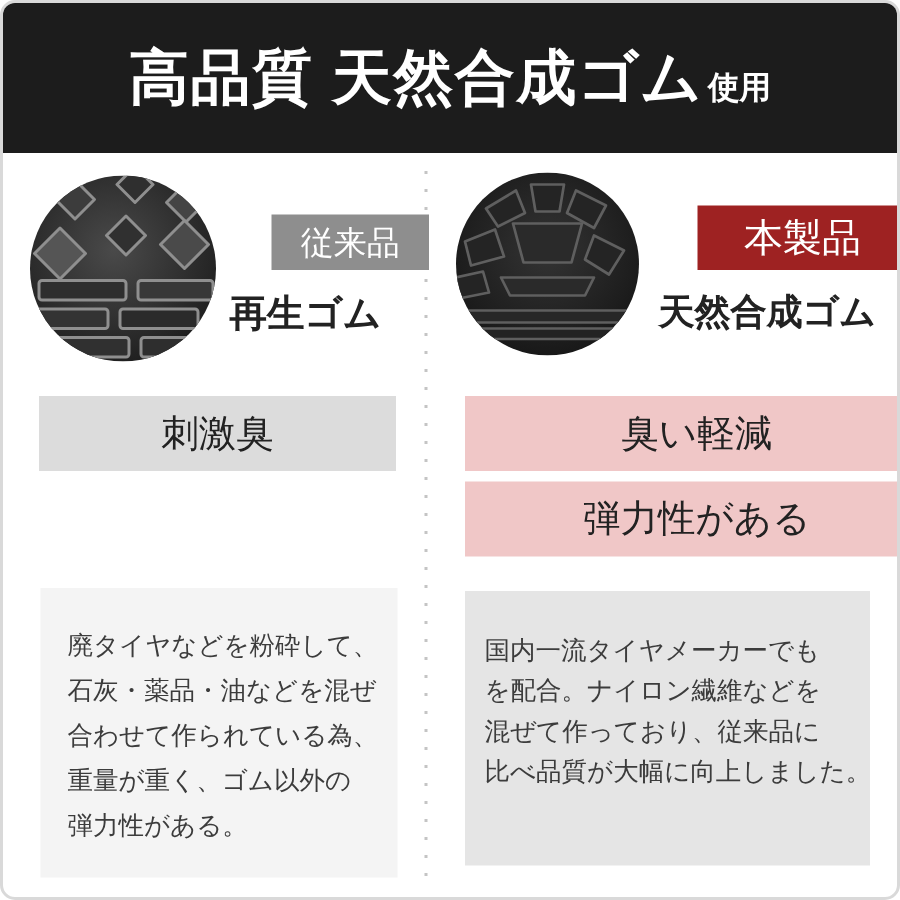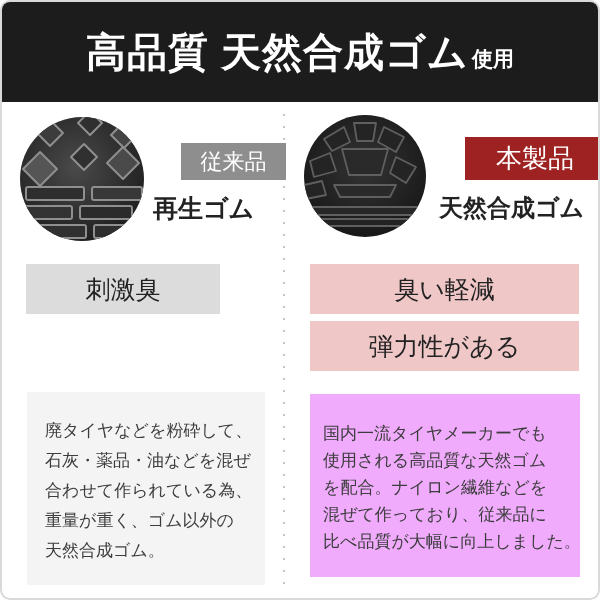--- a/index.html
+++ b/index.html
@@ -27,28 +27,28 @@
   
   .badge{position:absolute;color:#fff;text-align:center;white-space:nowrap;margin-left:26px;}
   .badge.gray{left:153px;top:141px;width:105px;height:37px;line-height:37px;font-size:22px;background:#8e8e8e;}
   .badge.red{left:437px;top:135px;width:140px;height:43px;line-height:43px;font-size:26px;background:#9e2222;}
   
   .material{position:absolute;font-weight:bold;color:#222;white-space:nowrap;text-align:center;}
   .material.lc{left:151px;top:190px;font-size:25px;}
   .material.rc{left:437px;top:190px;font-size:24px;}
   
   .feature{position:absolute;height:50px;line-height:50px;text-align:center;font-size:25px;color:#222;white-space:nowrap;}
-  .feature.l{left:24px;width:194px;background:#dcdcdc;}
-  .feature.r{left:308px;width:269px;background:#f0c7c7;}
+  .feature.l{left:24px;width:238px;background:#dcdcdc;}
+  .feature.r{left:308px;width:269px;background:#f0c7c7;padding-left:20px;}
   .row1{top:262px;}
   .row2{top:319px;}
   
   .desc{position:absolute;box-sizing:border-box;color:#3c3c3c;}
   .desc.l{left:25px;top:390px;width:238px;height:193px;background:#f4f4f4;padding:24px 0 0 18px;font-size:17px;line-height:30px;}
-  .desc.r{left:308px;top:392px;width:270px;height:183px;background:#f0abfc;padding:26px 0 0 13px;font-size:17px;line-height:27px;}
+  .desc.r{left:308px;top:392px;width:270px;height:183px;background:#e5e5e5;padding:26px 0 0 13px;font-size:17px;line-height:27px;}
   .desc .line{white-space:nowrap;}
 </style>
 </head>
 <body>
 
 <div class="frame">
 
   <div class="header">
     <span class="title-main">高品質 天然合成ゴム</span><span class="title-suffix">使用</span>
   </div>
@@ -85,21 +85,21 @@
     </svg>
   </div>
   <div class="badge gray">従来品</div>
   <div class="material lc">再生ゴム</div>
   <div class="feature l row1">刺激臭</div>
   <div class="desc l">
     <div class="line">廃タイヤなどを粉砕して、</div>
     <div class="line">石灰・薬品・油などを混ぜ</div>
     <div class="line">合わせて作られている為、</div>
     <div class="line">重量が重く、ゴム以外の</div>
-    <div class="line">天然合成ゴム。</div>
+    <div class="line">弾力性がある。</div>
   </div>
 
   <div class="circle rc">
     <svg width="122" height="122" viewBox="0 0 122 122">
       <defs>
         <radialGradient id="gR" cx="50%" cy="42%" r="75%">
           <stop offset="0%" stop-color="#343434"></stop>
           <stop offset="65%" stop-color="#1d1d1d"></stop>
           <stop offset="100%" stop-color="#0f0f0f"></stop>
         </radialGradient>
@@ -121,19 +121,18 @@
         <rect x="12" y="104" width="96" height="7" rx="1" fill="#232323"></rect>
       </g>
     </svg>
   </div>
   <div class="badge red">本製品</div>
   <div class="material rc">天然合成ゴム</div>
   <div class="feature r row1">臭い軽減</div>
   <div class="feature r row2">弾力性がある</div>
   <div class="desc r">
     <div class="line">国内一流タイヤメーカーでも</div>
-    <div class="line">使用される高品質な天然ゴム</div>
     <div class="line">を配合。ナイロン繊維などを</div>
     <div class="line">混ぜて作っており、従来品に</div>
     <div class="line">比べ品質が大幅に向上しました。</div>
   </div>
 
 </div>
 
 </body></html>

